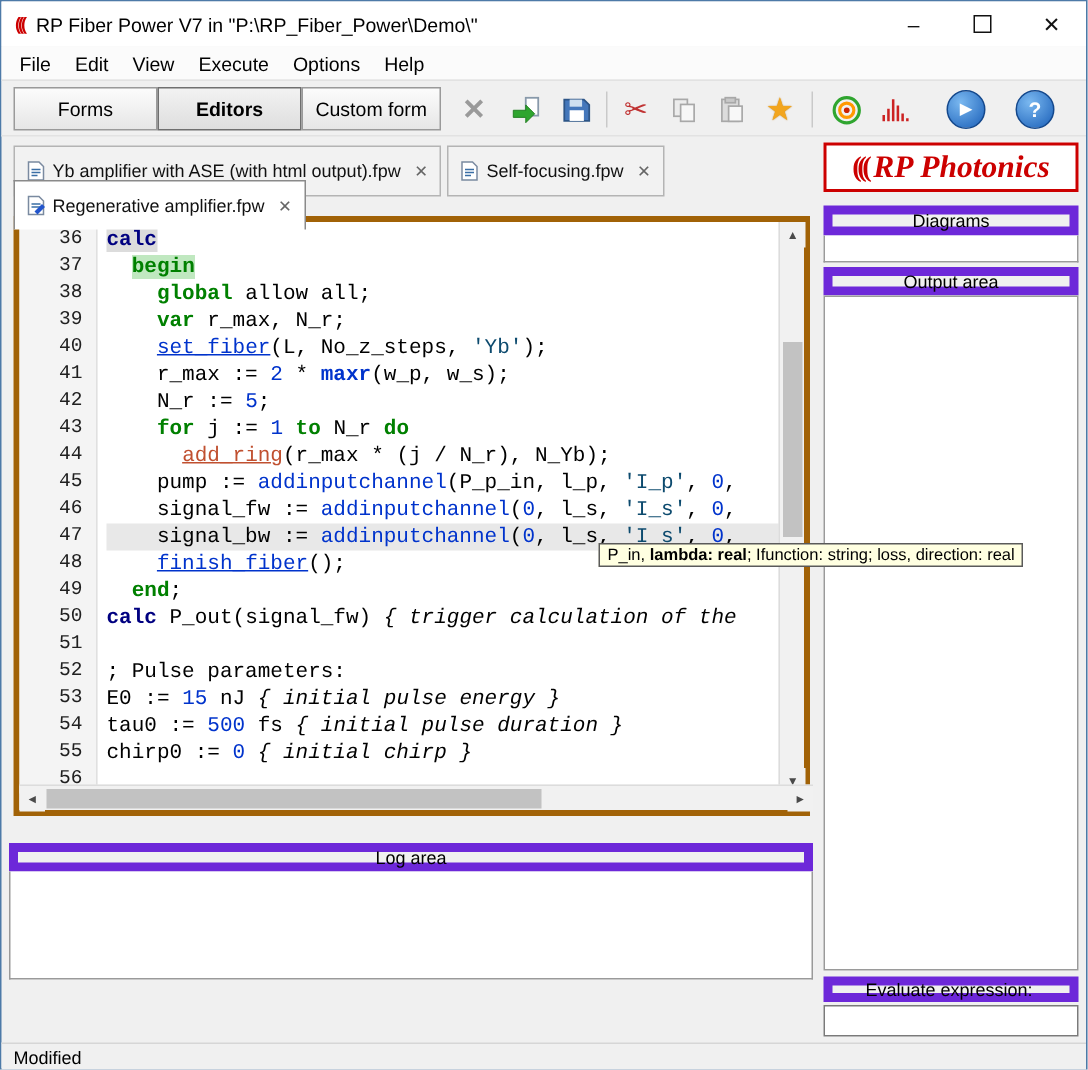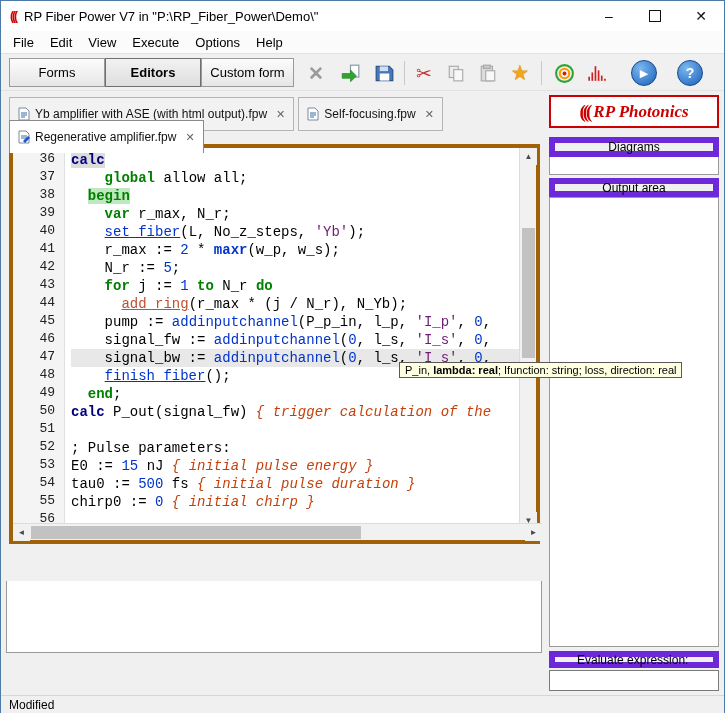--- a/index.html
+++ b/index.html
@@ -53,23 +53,23 @@
     font:13px "Liberation Mono", monospace;color:#202020;}
   .code{position:absolute;left:52px;top:0;width:460px;height:381px;overflow:hidden;
     padding:3px 0 0 6px;box-sizing:border-box;font:14px "Liberation Mono", monospace;}
   .cline{white-space:pre;height:18px;line-height:18px;color:#000;}
   .cline .k{color:#008000;font-weight:bold;}
   .cline .c{color:#000080;font-weight:bold;}
   .cline .f{color:#0033cc;}
   .cline .fb{color:#0033cc;font-weight:bold;}
   .cline .fu{color:#0033cc;text-decoration:underline;}
   .cline .fr{color:#c05030;text-decoration:underline;}
-  .cline .s{color:#701a75;}
+  .cline .s{color:#0c4a6e;}
   .cline .n{color:#0033cc;}
-  .cline .m{color:#c2410c;font-style:italic;}
+  .cline .m{color:#000000;font-style:italic;}
   .hg{background:#dcdcdc;}
   .hgr{background:#c0e8c0;}
   .hline{background:#e8e8e8;}
   
   .vscroll{position:absolute;right:0;top:0;width:17px;height:381px;background:#f1f1f1;
     border-left:1px solid #dcdcdc;box-sizing:border-box;}
   .hscroll{position:absolute;left:0;bottom:0;width:529px;height:17px;background:#f1f1f1;
     border-top:1px solid #dcdcdc;box-sizing:border-box;}
   .sbtn{position:absolute;width:17px;height:17px;display:flex;align-items:center;
     justify-content:center;font-size:8px;color:#4a4a4a;background:#f1f1f1;}
@@ -84,21 +84,21 @@
   .panel-header{background:#f0f0f0;border:6px solid #6d28d9;box-sizing:border-box;
     font-size:12px;display:flex;align-items:center;justify-content:center;color:#000;}
   .log-header{height:19px;}
   .log-content{position:absolute;left:0;top:19px;width:536px;height:72px;background:#fff;
     border:1px solid #9a9a9a;border-top:none;box-sizing:border-box;}
   
   .logo{position:absolute;left:548px;top:94px;width:170px;height:33px;box-sizing:border-box;
     border:2px solid #cc0000;background:#fff;display:flex;align-items:center;justify-content:center;gap:4px;}
   .logo-parens{color:#cc0000;font-weight:bold;font-size:19px;letter-spacing:-3px;
     font-family:"Liberation Serif", serif;}
-  .logo-text{color:#cc0000;font-weight:bold;font-style:italic;font-size:17px;
+  .logo-text{color:#cc0000;font-weight:bold;font-style:italic;font-size:21px;
     font-family:"Liberation Serif", serif;}
   .diagrams-btn{position:absolute;left:548px;top:136px;width:170px;height:20px;}
   .diagrams-panel{position:absolute;left:548px;top:156px;width:170px;height:18px;background:#fff;
     border:1px solid #9a9a9a;border-top:none;box-sizing:border-box;}
   .output-header{position:absolute;left:548px;top:177px;width:170px;height:19px;}
   .output-panel{position:absolute;left:548px;top:196px;width:170px;height:450px;background:#fff;
     border:1px solid #9a9a9a;box-sizing:border-box;}
   .eval-header{position:absolute;left:548px;top:650px;width:170px;height:17px;justify-content:flex-start;padding-left:22px;}
   .eval-input{position:absolute;left:548px;top:669px;width:170px;height:21px;box-sizing:border-box;
     border:1px solid #7a7a7a;background:#fff;font-size:12px;padding:1px 3px;}
@@ -265,22 +265,22 @@
         <div class="gnum">50</div>
         <div class="gnum">51</div>
         <div class="gnum">52</div>
         <div class="gnum">53</div>
         <div class="gnum">54</div>
         <div class="gnum">55</div>
         <div class="gnum">56</div>
       </div>
     <div class="code">
         <div class="cline"><span class="c hg">calc</span></div>
+        <div class="cline"><span>  </span><span class="k hgr">begin</span></div>
         <div class="cline"><span>    </span><span class="k">global</span><span> allow all;</span></div>
-        <div class="cline"><span>  </span><span class="k hgr">begin</span></div>
         <div class="cline"><span>    </span><span class="k">var</span><span> r_max, N_r;</span></div>
         <div class="cline"><span>    </span><span class="fu">set_fiber</span><span>(L, No_z_steps, </span><span class="s">'Yb'</span><span>);</span></div>
         <div class="cline"><span>    r_max := </span><span class="n">2</span><span> * </span><span class="fb">maxr</span><span>(w_p, w_s);</span></div>
         <div class="cline"><span>    N_r := </span><span class="n">5</span><span>;</span></div>
         <div class="cline"><span>    </span><span class="k">for</span><span> j := </span><span class="n">1</span><span> </span><span class="k">to</span><span> N_r </span><span class="k">do</span></div>
         <div class="cline"><span>      </span><span class="fr">add_ring</span><span>(r_max * (j / N_r), N_Yb);</span></div>
         <div class="cline"><span>    pump := </span><span class="f">addinputchannel</span><span>(P_p_in, l_p, </span><span class="s">'I_p'</span><span>, </span><span class="n">0</span><span>,</span></div>
         <div class="cline"><span>    signal_fw := </span><span class="f">addinputchannel</span><span>(</span><span class="n">0</span><span>, l_s, </span><span class="s">'I_s'</span><span>, </span><span class="n">0</span><span>,</span></div>
         <div class="cline hline"><span>    signal_bw := </span><span class="f">addinputchannel</span><span>(</span><span class="n">0</span><span>, l_s, </span><span class="s">'I_s'</span><span>, </span><span class="n">0</span><span>,</span></div>
         <div class="cline"><span>    </span><span class="fu">finish_fiber</span><span>();</span></div>
@@ -301,20 +301,21 @@
     <div class="hscroll">
       <div class="sbtn" style="left:0;">◄</div>
       <div class="hthumb"></div>
       <div class="sbtn" style="right:0;">►</div>
     </div>
   </div>
 
   <div class="tooltip"><span>P_in, </span><b>lambda: real</b><span>; Ifunction: string; loss, direction: real</span></div>
 
   <div class="loggroup">
+    <div class="panel-header log-header">Log area</div>
     <div class="log-content"></div>
   </div>
 
   <div class="logo">
     <span class="logo-parens">(((</span>
     <span class="logo-text">RP Photonics</span>
   </div>
   <div class="panel-header diagrams-btn">Diagrams</div>
   <div class="diagrams-panel"></div>
   <div class="panel-header output-header">Output area</div>

